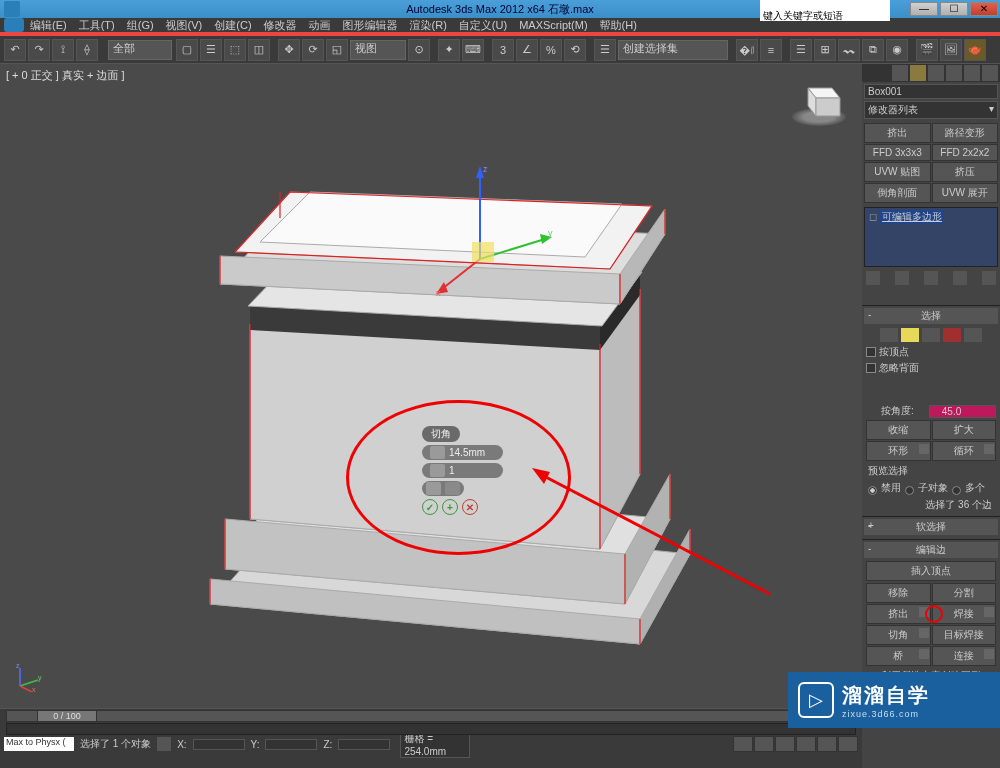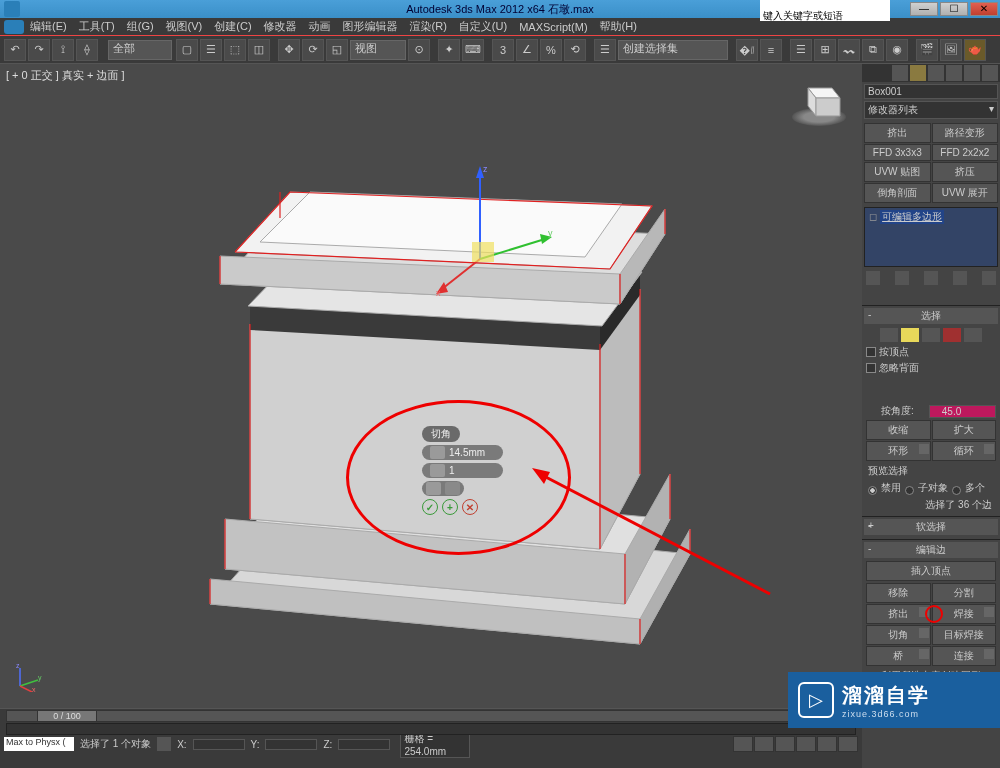--- a/index.html
+++ b/index.html
@@ -8,21 +8,21 @@
 
 .titlebar { height: 18px; background: linear-gradient(#4a9fd8, #3a8fc8); display: flex; align-items: center; position: relative; }
 .titlebar .logo { width: 16px; height: 16px; background: #2a7fb8; border-radius: 2px; margin: 0 4px; }
 .titlebar .title { position: absolute; left: 50%; transform: translateX(-50%); font-size: 11px; color: #003; }
 .titlebar .search-box { position: absolute; right: 110px; width: 130px; height: 14px; background: #fff; font-size: 10px; padding: 12px 3px; }
 .titlebar .win-controls { position: absolute; right: 2px; display: flex; gap: 2px; }
 .titlebar .win-btn { width: 28px; height: 14px; background: linear-gradient(#d0d0d0, #b0b0b0); border: 1px solid #888; font-size: 10px; text-align: center; line-height: 12px; }
 .titlebar .win-btn.close { background: linear-gradient(#e06050, #c04030); }
 
 
-.menubar { height: 18px; background: #3a3a3a; display: flex; align-items: center; padding: 0 4px; border-bottom: 1px solid #ef4444; }
+.menubar { height: 18px; background: #3a3a3a; display: flex; align-items: center; padding: 0 4px; border-bottom: 4px solid #ef4444; }
 .menubar span { font-size: 11px; color: #ccc; margin-right: 12px; cursor: pointer; }
 
 
 .toolbar { height: 28px; background: #3a3a3a; display: flex; align-items: center; padding: 0 4px; border-bottom: 1px solid #555; gap: 2px; }
 .toolbar .tbtn { width: 22px; height: 22px; background: #4a4a4a; border: 1px solid #555; display:flex; align-items:center; justify-content:center; font-size:11px; color:#ccc;}
 .toolbar .sep { width: 4px; }
 .toolbar .dropdown { height: 20px; background: #555; color: #ccc; font-size: 11px; padding: 0 4px; border: 1px solid #666; }
 .toolbar .dropdown.all { width: 64px; margin: 0 2px; }
 .toolbar .dropdown.sel { width: 110px; }
 

